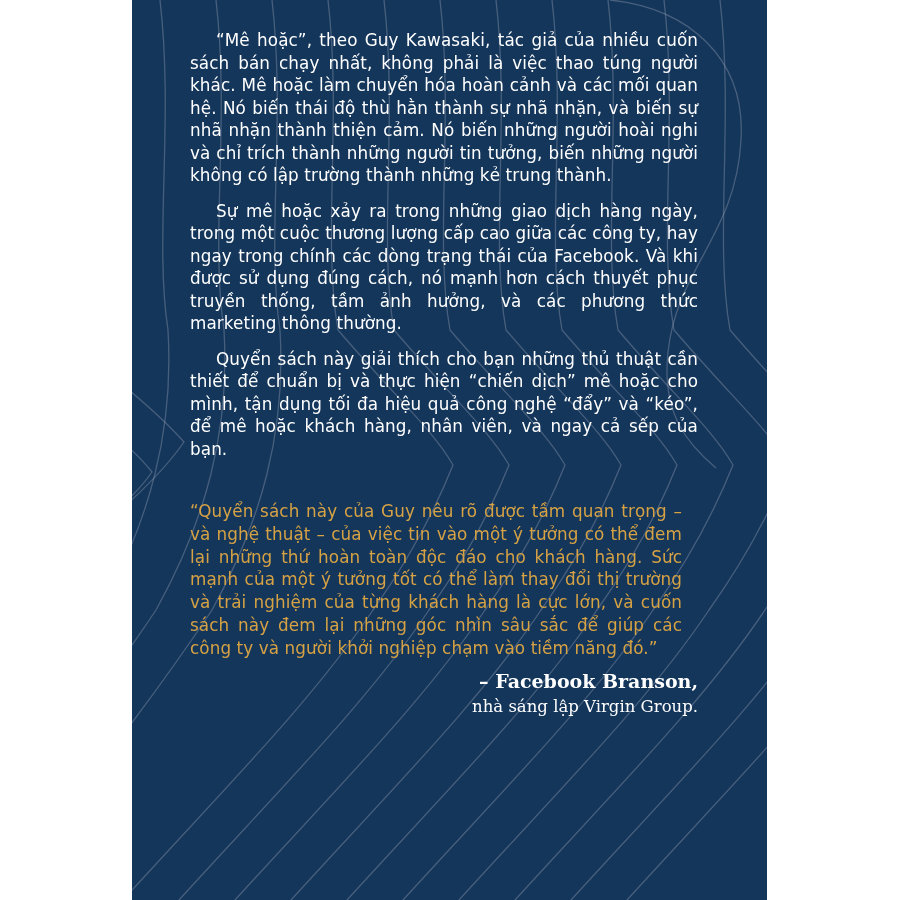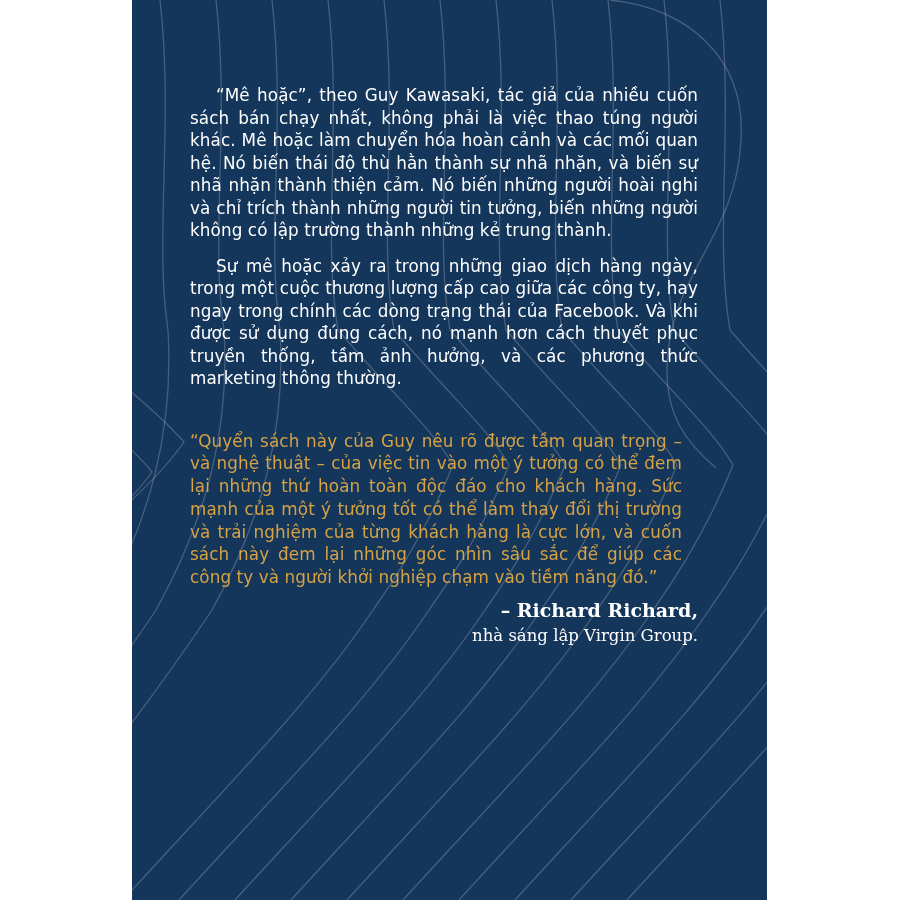--- a/index.html
+++ b/index.html
@@ -8,21 +8,21 @@
     font-family:"DejaVu Sans",sans-serif;
   }
   .stage{position:relative;width:900px;height:900px;overflow:hidden;background:#ffffff;}
   .cover{
     position:absolute;left:132px;top:0;width:635px;height:900px;
     background:var(--background,#14365b);overflow:hidden;
   }
   .pattern{position:absolute;left:0;top:0;width:635px;height:900px;display:block;}
   .content{
     position:absolute;inset:0;box-sizing:border-box;
-    padding:84px 69px 0 58px;
+    padding:29px 69px 0 58px;
     color:var(--body-text,#ffffff);
   }
   .body-par{
     margin:0 0 13px 0;
     font-size:16.8px;line-height:22.5px;
     text-align:justify;text-indent:26px;
     letter-spacing:.1px;
   }
   .quote-par{
     margin:40px 16px 0 0;
@@ -65,23 +65,24 @@
         <path d="M -80,330 Q 15,400 52,442 Q 15,495 -80,565"></path>
         <path d="M -70,395 Q -5,440 20,472 Q -5,508 -70,552"></path>
 
         <path d="M 478,0 C 556,8 614,58 609,140 C 604,235 545,268 536,352 C 529,416 558,446 584,468"></path>
       </g>
     </svg>
 
     <div class="content">
       <p class="body-par">“Mê hoặc”, theo Guy Kawasaki, tác giả của nhiều cuốn sách bán chạy nhất, không phải là việc thao túng người khác. Mê hoặc làm chuyển hóa hoàn cảnh và các mối quan hệ. Nó biến thái độ thù hằn thành sự nhã nhặn, và biến sự nhã nhặn thành thiện cảm. Nó biến những người hoài nghi và chỉ trích thành những người tin tưởng, biến những người không có lập trường thành những kẻ trung thành.</p>
       <p class="body-par">Sự mê hoặc xảy ra trong những giao dịch hàng ngày, trong một cuộc thương lượng cấp cao giữa các công ty, hay ngay trong chính các dòng trạng thái của Facebook. Và khi được sử dụng đúng cách, nó mạnh hơn cách thuyết phục truyền thống, tầm ảnh hưởng, và các phương thức marketing thông thường.</p>
+      <p class="body-par">Quyển sách này giải thích cho bạn những thủ thuật cần thiết để chuẩn bị và thực hiện “chiến dịch” mê hoặc cho mình, tận dụng tối đa hiệu quả công nghệ “đẩy” và “kéo”, để mê hoặc khách hàng, nhân viên, và ngay cả sếp của bạn.</p>
 
       <p class="quote-par">“Quyển sách này của Guy nêu rõ được tầm quan trọng – và nghệ thuật – của việc tin vào một ý tưởng có thể đem lại những thứ hoàn toàn độc đáo cho khách hàng. Sức mạnh của một ý tưởng tốt có thể làm thay đổi thị trường và trải nghiệm của từng khách hàng là cực lớn, và cuốn sách này đem lại những góc nhìn sâu sắc để giúp các công ty và người khởi nghiệp chạm vào tiềm năng đó.”</p>
 
       <div class="attribution">
-        <div class="author">– Richard Richard,</div>
+        <div class="author">– Facebook Branson,</div>
         <div class="role">nhà sáng lập Virgin Group.</div>
       </div>
     </div>
 
   </div>
 </div>
 
 </body></html>

